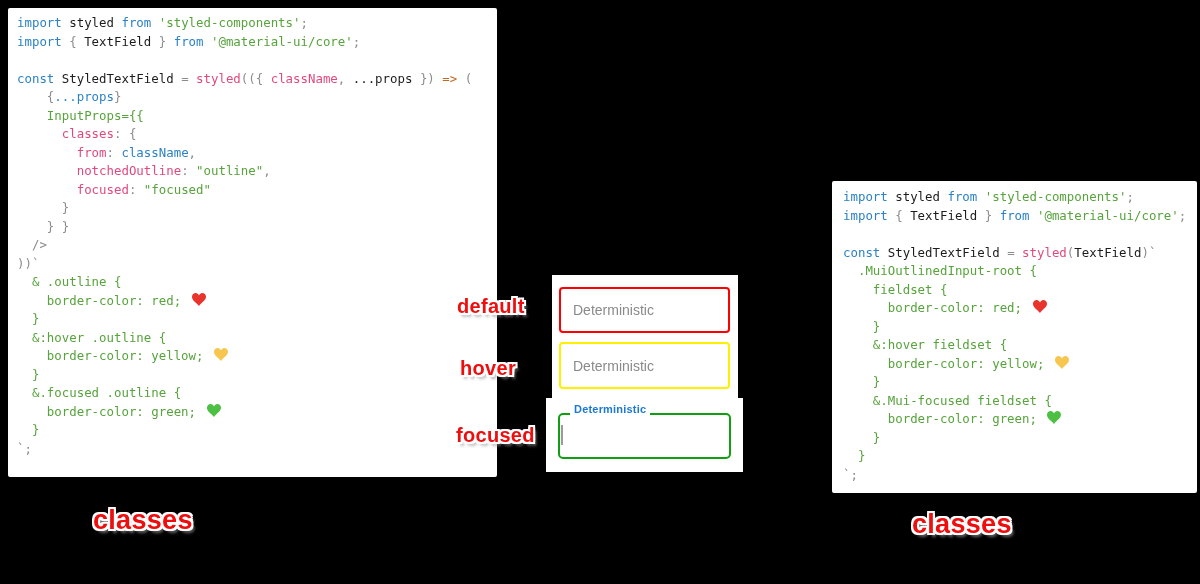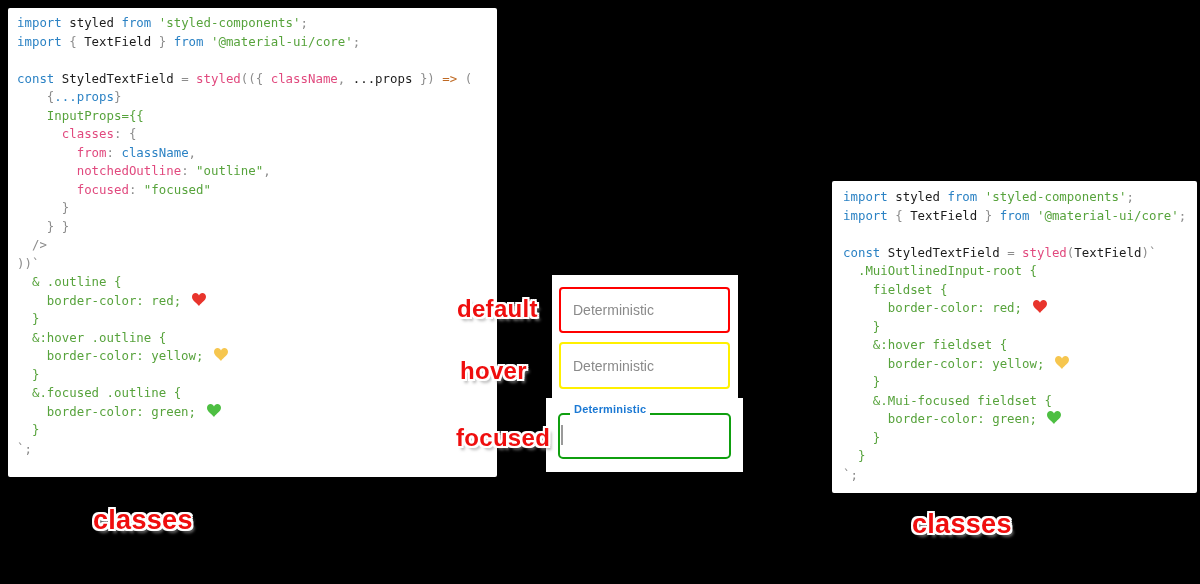--- a/index.html
+++ b/index.html
@@ -36,21 +36,21 @@
   .caret{position:absolute;left:561px;top:425px;width:2px;height:20px;background:var(--cursor,#9a9a9a);z-index:5;}
   
   .ann{position:absolute;font-weight:bold;color:var(--ann,#ef0e0e);z-index:6;
        font-family:"Liberation Sans",sans-serif;letter-spacing:.3px;
        text-shadow:
          -2px -2px 0 #fff, 0 -2px 0 #fff, 2px -2px 0 #fff,
          -2px 0 0 #fff, 2px 0 0 #fff,
          -2px 2px 0 #fff, 0 2px 0 #fff, 2px 2px 0 #fff,
          -1px -1px 0 #fff, 1px -1px 0 #fff, -1px 1px 0 #fff, 1px 1px 0 #fff,
          3px 4px 3px rgba(150,150,150,.75);}
-  .ann-small{font-size:24px;}
+  .ann-small{font-size:20px;}
   .ann-big{font-size:27px;}
   .ann-default{left:457px;top:295px;}
   .ann-hover{left:460px;top:357px;}
   .ann-focused{left:456px;top:424px;}
   .ann-classes{left:93px;top:505px;}
   .ann-globals{left:912px;top:509px;}
 </style>
 </head>
 <body>
 

